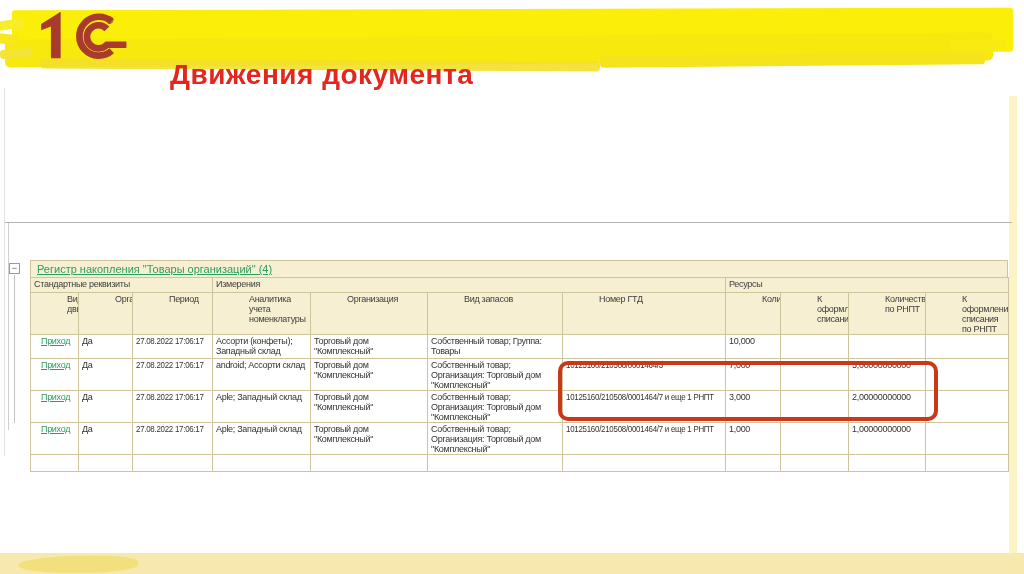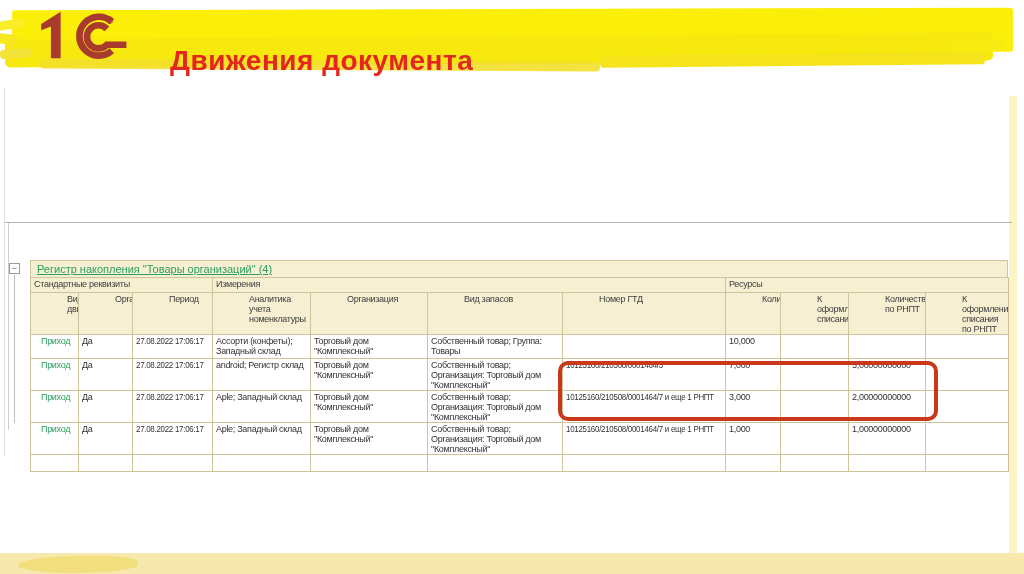--- a/index.html
+++ b/index.html
@@ -12,21 +12,21 @@
   .st-low  {left:5px;top:36px;width:988px;height:28px;background:#f7e90e;border-radius:5px;transform:rotate(-0.4deg);}
   .st-fr1  {left:40px;top:60px;width:560px;height:10px;background:#f2df2a;opacity:.9;transform:rotate(.3deg);border-radius:4px;}
   .st-fr2  {left:600px;top:54px;width:385px;height:12px;background:#f5e41c;transform:rotate(-.5deg);border-radius:4px;}
   .st-tip1 {left:-4px;top:20px;width:28px;height:9px;background:#f9ec29;transform:rotate(-9deg);border-radius:3px;}
   .st-tip2 {left:-6px;top:34px;width:24px;height:10px;background:#f7e71d;transform:rotate(6deg);border-radius:3px;}
   .st-tip3 {left:0px;top:49px;width:32px;height:9px;background:#f4e43a;transform:rotate(-4deg);border-radius:3px;}
   .st-rstep{left:950px;top:40px;width:56px;height:11px;background:#f8eb12;transform:rotate(-1deg);border-radius:2px;}
 
   .logo{position:absolute;left:30px;top:7px;width:110px;height:56px;}
   .logo .rmark{position:absolute;left:76px;top:8px;font-size:10px;color:var(--logo-red);font-weight:bold;}
-  .page-title{position:absolute;left:170px;top:26px;font-size:28px;font-weight:bold;
+  .page-title{position:absolute;left:170px;top:40px;font-size:28px;font-weight:bold;
               color:var(--title-red);letter-spacing:.5px;}
 
   
   .left-guide {position:absolute;left:4px;top:88px;width:0;height:368px;border-left:1px solid #e2e2e2;}
   .right-strip{position:absolute;left:1009px;top:96px;width:8px;height:457px;background:#fcf3c6;}
   .bottom-band{position:absolute;left:0;top:553px;width:1024px;height:21px;background:var(--bottom-band);}
   .bottom-blob{position:absolute;left:18px;top:556px;width:120px;height:17px;background:#efdd70;
                border-radius:50% 40% 45% 55%;transform:rotate(-1deg);opacity:.8;}
 
   
@@ -48,21 +48,21 @@
            text-align:left;font-weight:normal;overflow:hidden;}
   table.mv thead th{background:var(--header-beige);color:#3d3d3d;margin-left:29px;}
   table.mv tr.grp th{height:13px;}
   table.mv tr.hdr th{height:32px;padding-left:36px;}
   table.mv tbody td{background:#fff;}
   table.mv tbody tr:nth-child(1) td{height:22px;}
   table.mv tbody tr:nth-child(2) td{height:22px;}
   table.mv tbody tr:nth-child(3) td{height:20px;}
   table.mv tbody tr:nth-child(4) td{height:20px;}
   table.mv tbody tr.empty td{height:15px;}
-  table.mv td.c-0{padding-left:10px;color:var(--green-text);}
+  table.mv td.c-0{padding-left:10px;color:var(--green-text);text-decoration:underline;}
   table.mv td.c-7,table.mv td.c-9{text-align:left;padding-right:4px;}
   .fit{display:inline-block;white-space:nowrap;transform:scaleX(.88);transform-origin:0 50%;}
 
   .red-box{position:absolute;left:558px;top:361px;width:372px;height:52px;
            border:4px solid var(--highlight-red);border-radius:10px;background:transparent;z-index:6;}
 </style>
 </head>
 <body>
 
 <div class="slide">
@@ -149,21 +149,21 @@
           <td class="c-6"><span class="fit"></span></td>
           <td class="c-7">10,000</td>
           <td class="c-8"></td>
           <td class="c-9"></td>
           <td class="c-10"></td>
         </tr>
         <tr>
           <td class="c-0">Приход</td>
           <td class="c-1">Да</td>
           <td class="c-2"><span class="fit">27.08.2022 17:06:17</span></td>
-          <td class="c-3">android; Регистр склад</td>
+          <td class="c-3">android; Ассорти склад</td>
           <td class="c-4">Торговый дом "Комплексный"</td>
           <td class="c-5">Собственный товар; Организация: Торговый дом "Комплексный"</td>
           <td class="c-6"><span class="fit">10125160/210508/0001464/3</span></td>
           <td class="c-7">7,000</td>
           <td class="c-8"></td>
           <td class="c-9">5,00000000000</td>
           <td class="c-10"></td>
         </tr>
         <tr>
           <td class="c-0">Приход</td>

